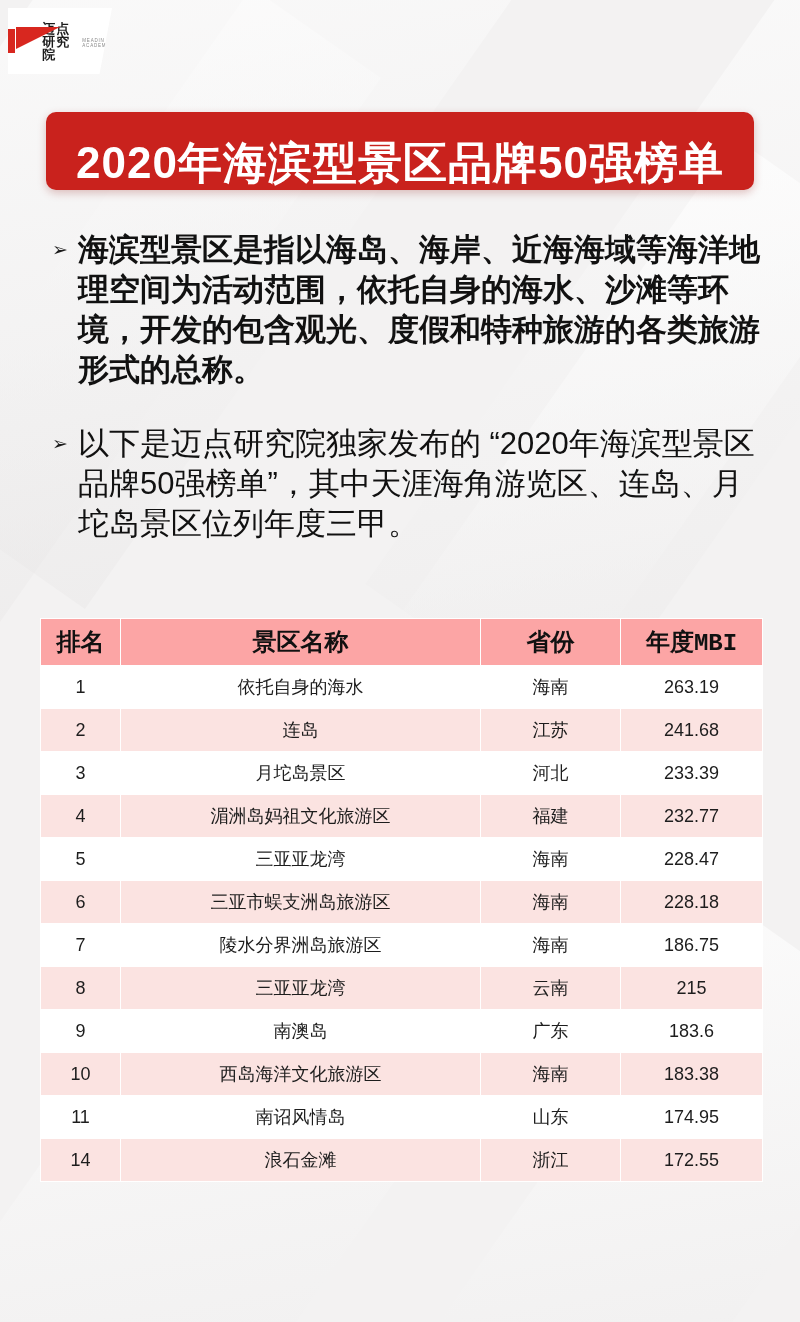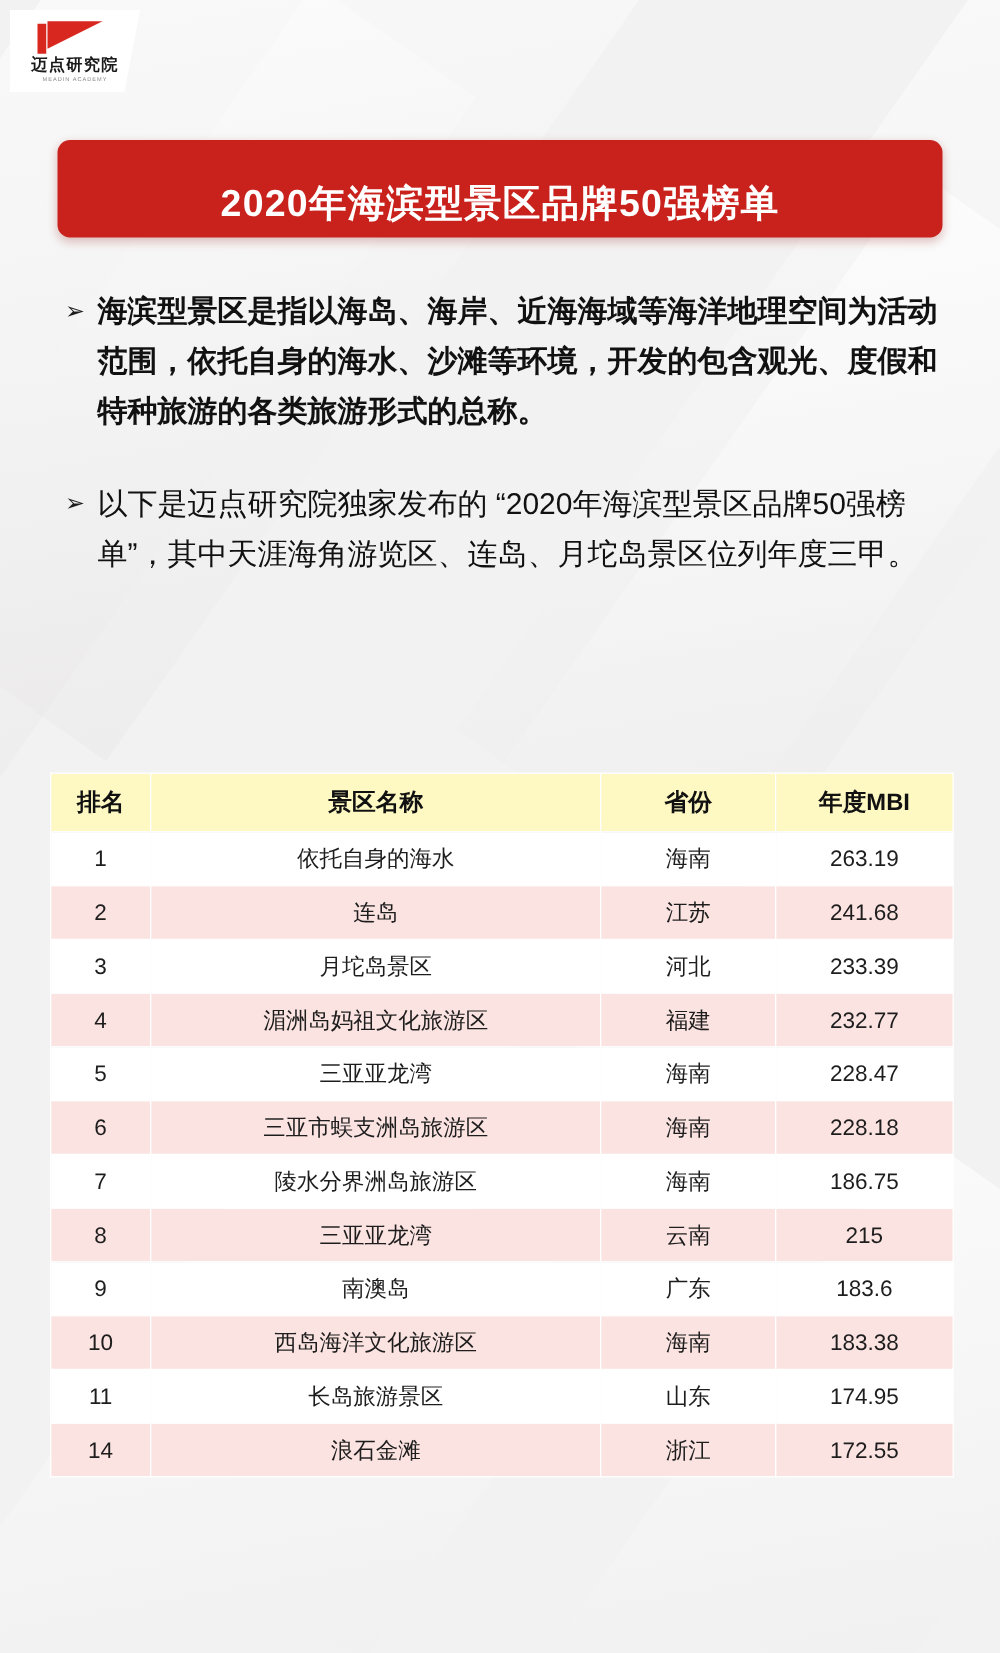--- a/index.html
+++ b/index.html
@@ -48,21 +48,21 @@
   .logo-wrap {
     position: absolute;
     top: 8px;
     left: 8px;
     width: 104px;
     height: 66px;
     background: #ffffff;
     display: flex;
     align-items: center;
     justify-content: center;
-    flex-direction: column;
+    flex-direction: row;
     clip-path: polygon(0 0, 100% 0, 88% 100%, 0 100%);
   }
   .logo-mark {
     width: 60px;
     height: 26px;
     position: relative;
     margin-bottom: 2px;
   }
   .logo-mark .tri {
     position: absolute;
@@ -101,21 +101,21 @@
     height: 78px;
     background: #c9221d;
     border-radius: 10px;
     display: flex;
     align-items: center;
     justify-content: center;
     box-shadow: 0 3px 8px rgba(140,20,16,.25);
   }
   .title-banner .title-text {
     color: #ffffff;
-    font-size: 30px;
+    font-size: 44px;
     font-weight: bold;
     letter-spacing: 1px;
     white-space: nowrap;
     margin-top: 24px;
   }
 
   
   .bullets {
     position: absolute;
     top: 230px;
@@ -128,21 +128,21 @@
     margin-bottom: 34px;
   }
   .bullet .arrow {
     color: #1c1c1c;
     font-size: 19px;
     line-height: 40px;
     margin-right: 10px;
     flex: 0 0 auto;
   }
   .bullet .btext {
-    font-size: 24px;
+    font-size: 31px;
     line-height: 40px;
     color: #111111;
   }
   .b1 .btext { font-weight: bold; }
   .b2 .btext { font-weight: normal; }
   .b2 .btext .strong { font-weight: normal; }
 
   
   .table-wrap {
     position: absolute;
@@ -159,25 +159,26 @@
     border: 1px solid #ffffff;
     text-align: center;
     font-size: 18px;
     color: #1d1d1d;
     height: 42px;
     padding: 0;
     overflow: hidden;
     white-space: nowrap;
   }
   thead th {
-    background: #fef9c3;
+    background: #fca5a5;
     font-weight: bold;
-    font-size: 19px;
+    font-size: 24px;
     height: 46px;
     color: #111;
+    font-family: Liberation Mono, monospace;
   }
   tbody tr.odd td { background: #ffffff; }
   tbody tr.even td { background: #fbe3e1; }
   col.c-rank { width: 80px; }
   col.c-name { width: 360px; }
   col.c-prov { width: 140px; }
   col.c-mbi  { width: 142px; }
 </style>
 </head>
 <body>
@@ -289,21 +290,21 @@
             <td>183.6</td>
           </tr>
           <tr class="even">
             <td>10</td>
             <td>西岛海洋文化旅游区</td>
             <td>海南</td>
             <td>183.38</td>
           </tr>
           <tr class="odd">
             <td>11</td>
-            <td>长岛旅游景区</td>
+            <td>南诏风情岛</td>
             <td>山东</td>
             <td>174.95</td>
           </tr>
           <tr class="even">
             <td>14</td>
             <td>浪石金滩</td>
             <td>浙江</td>
             <td>172.55</td>
           </tr>
         </tbody>

